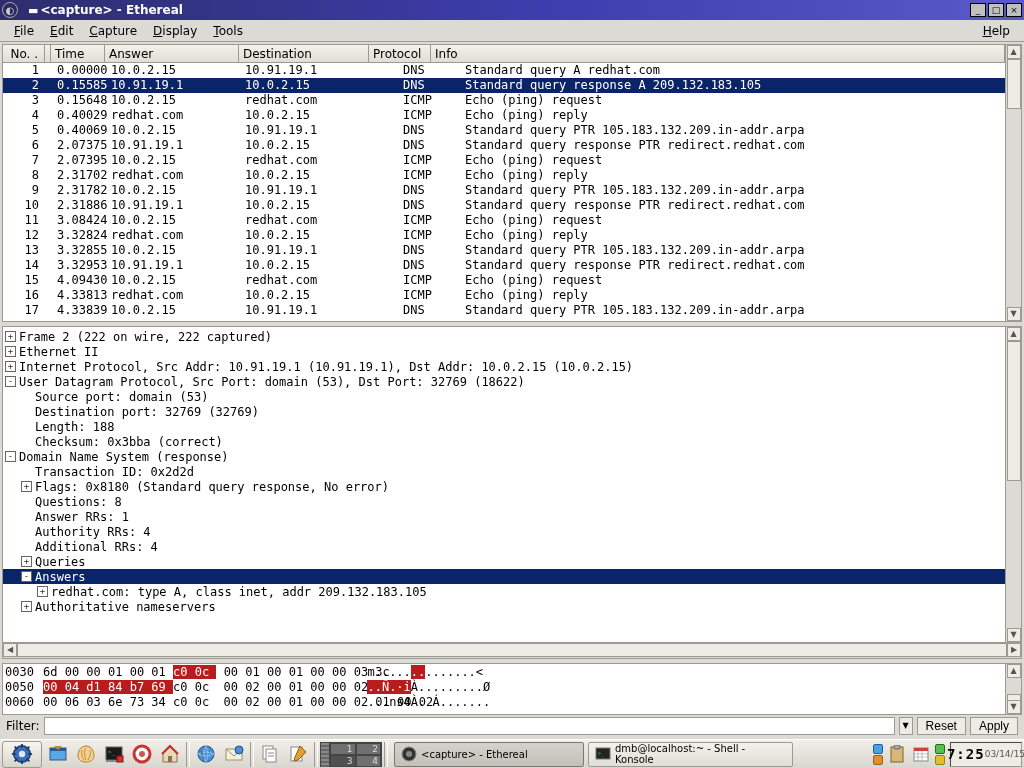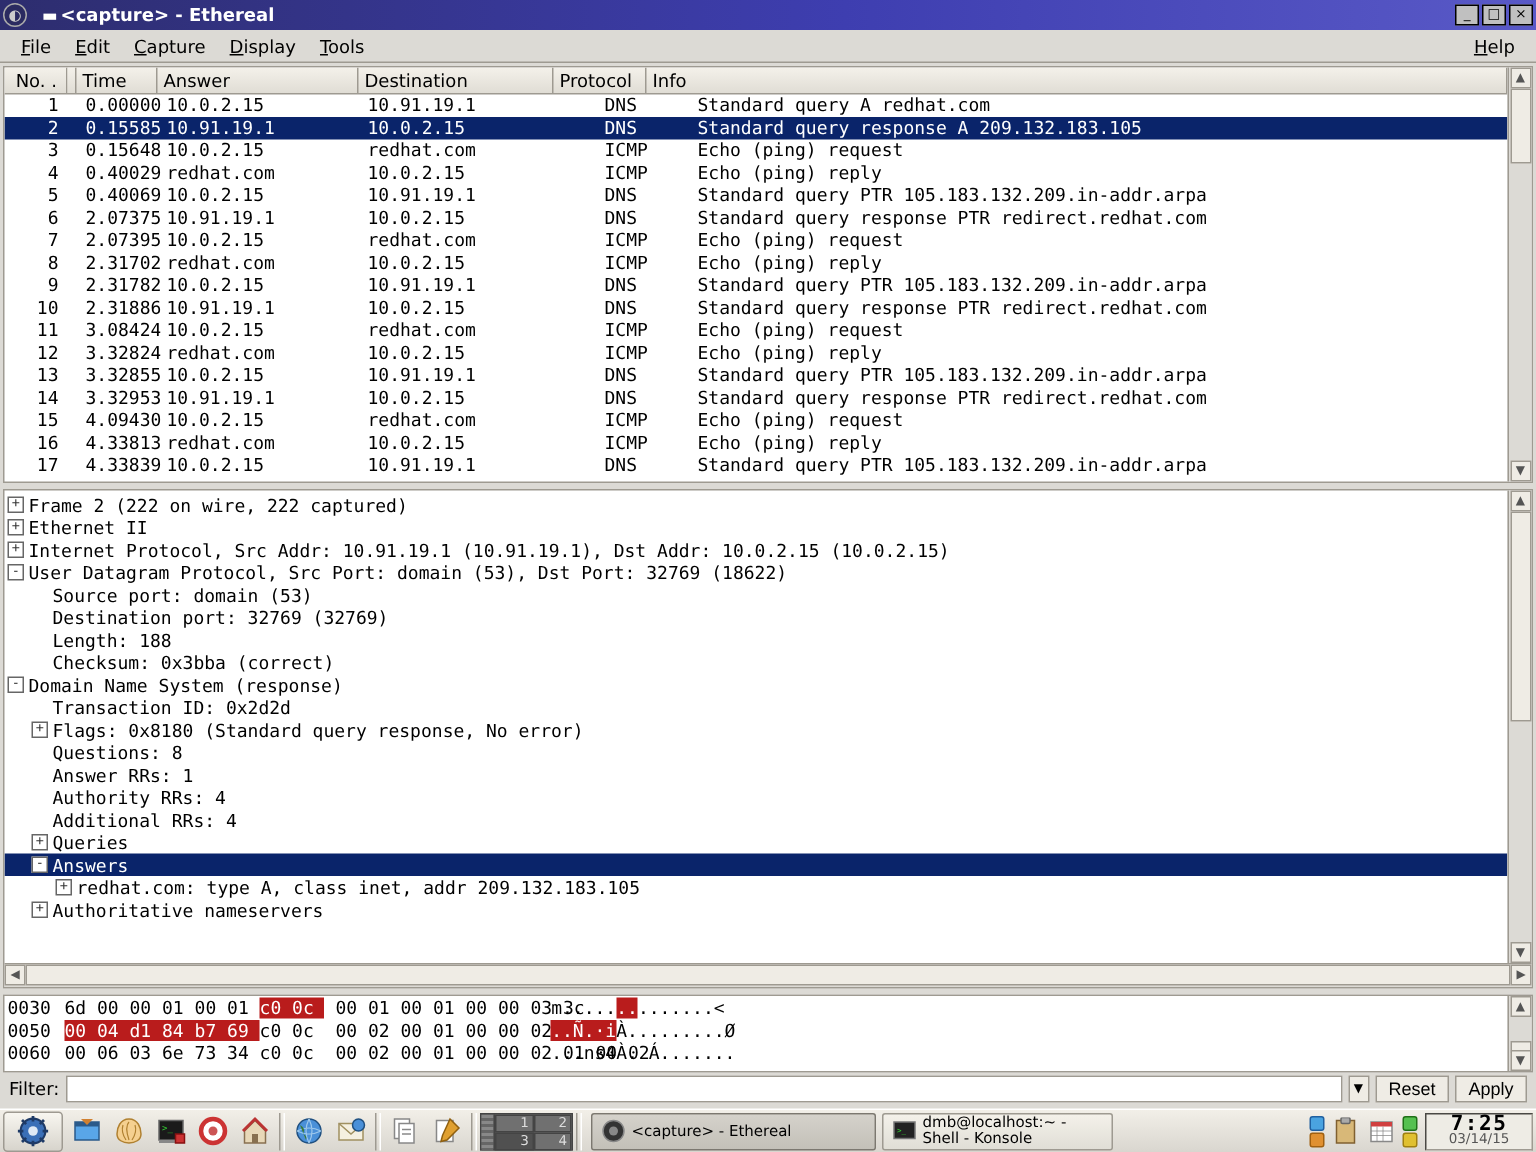--- a/index.html
+++ b/index.html
@@ -88,21 +88,21 @@
 .taskbar .pager .cell.normal { background:#707070; }
 .taskbar .pager .cell.active { background:#505050; }
 .taskbar .task { height:25px; border:1px solid #9e9a91; background: linear-gradient(#f4f1ea,#e0ded6); border-radius:2px; display:flex; align-items:center; padding:0 6px; margin-left:4px; font-size:11px; color:#000; gap:4px; overflow:hidden;}
 .taskbar .task.active { background: linear-gradient(#d5d2cb, #c3c0b8); border:1px solid #7c7870; }
 .taskbar .task .ticon2 { width:16px; height:16px; flex-shrink:0; }
 .taskbar .task .lines { display:flex; flex-direction:column; line-height:11px; font-size:10px;}
 .taskbar .spacer { flex:1; }
 .taskbar .tray { display:flex; align-items:center; gap:2px; }
 .taskbar .tray .indic { width:12px; height:22px; display:flex; flex-direction:column; gap:1px; align-items:center; justify-content:center;}
 .taskbar .tray .indic .dot { width:10px; height:10px; border-radius:2px; }
-.taskbar .clock { width:72px; height:25px; border:1px inset #9e9a91; background:#eeece5; margin-left:4px; display:flex; flex-direction:column; align-items:center; justify-content:center; }
+.taskbar .clock { width:72px; height:25px; border:1px inset #9e9a91; background:#eeece5; margin-left:4px; display:flex; flex-direction:row; align-items:center; justify-content:center; }
 .taskbar .clock .time { font-family: monospace; font-size:14px; font-weight:bold; letter-spacing:1px; line-height:13px;}
 .taskbar .clock .date { font-size:9px; color:#555; line-height:9px;text-align:center;}
 </style>
 </head>
 <body>
 
 <div class="titlebar">
   <div class="app-icon">◐</div>
   <div style="width:6px"></div>
   <span style="font-size:11px; margin-right:2px;">▬</span>
@@ -522,21 +522,21 @@
 
   <div class="task active" style="width:190px;">
     <svg class="ticon2" viewBox="0 0 16 16">
         <circle cx="8" cy="8" r="7" fill="#333" stroke="#888"></circle>
         <circle cx="8" cy="8" r="3" fill="#888"></circle>
       </svg>
     <div class="lines">
         <span>&lt;capture&gt; - Ethereal</span>
       </div>
   </div>
-  <div class="task" style="width:154px;">
+  <div class="task" style="width:205px;">
     <svg class="ticon2" viewBox="0 0 16 16">
         <rect x="1" y="2" width="14" height="11" fill="#222" stroke="#777"></rect>
         <text x="3" y="9" fill="#3c3" font-size="5" font-family="monospace">&gt;_</text>
       </svg>
     <div class="lines">
         <span>dmb@localhost:~ - Shell - Konsole</span>
       </div>
   </div>
 
   <div class="spacer"></div>

